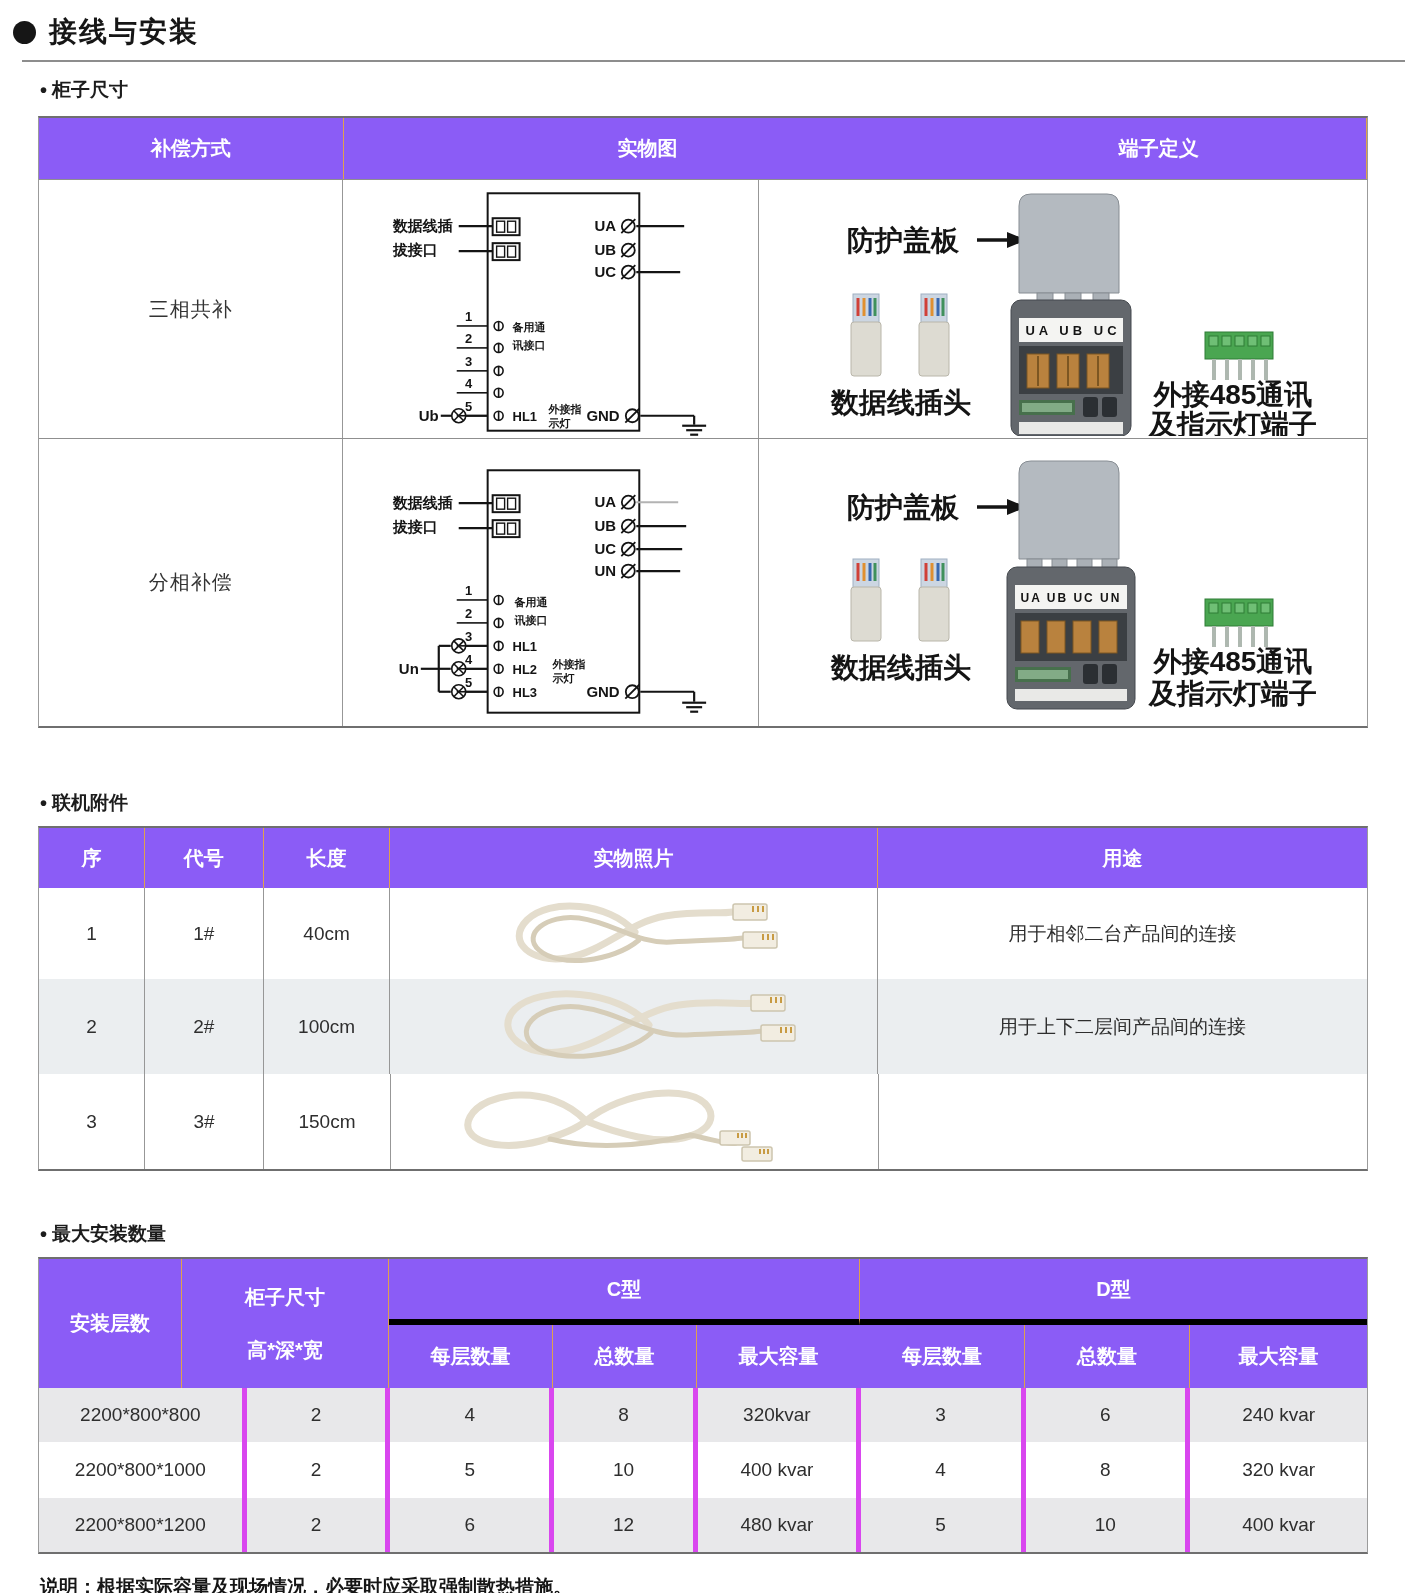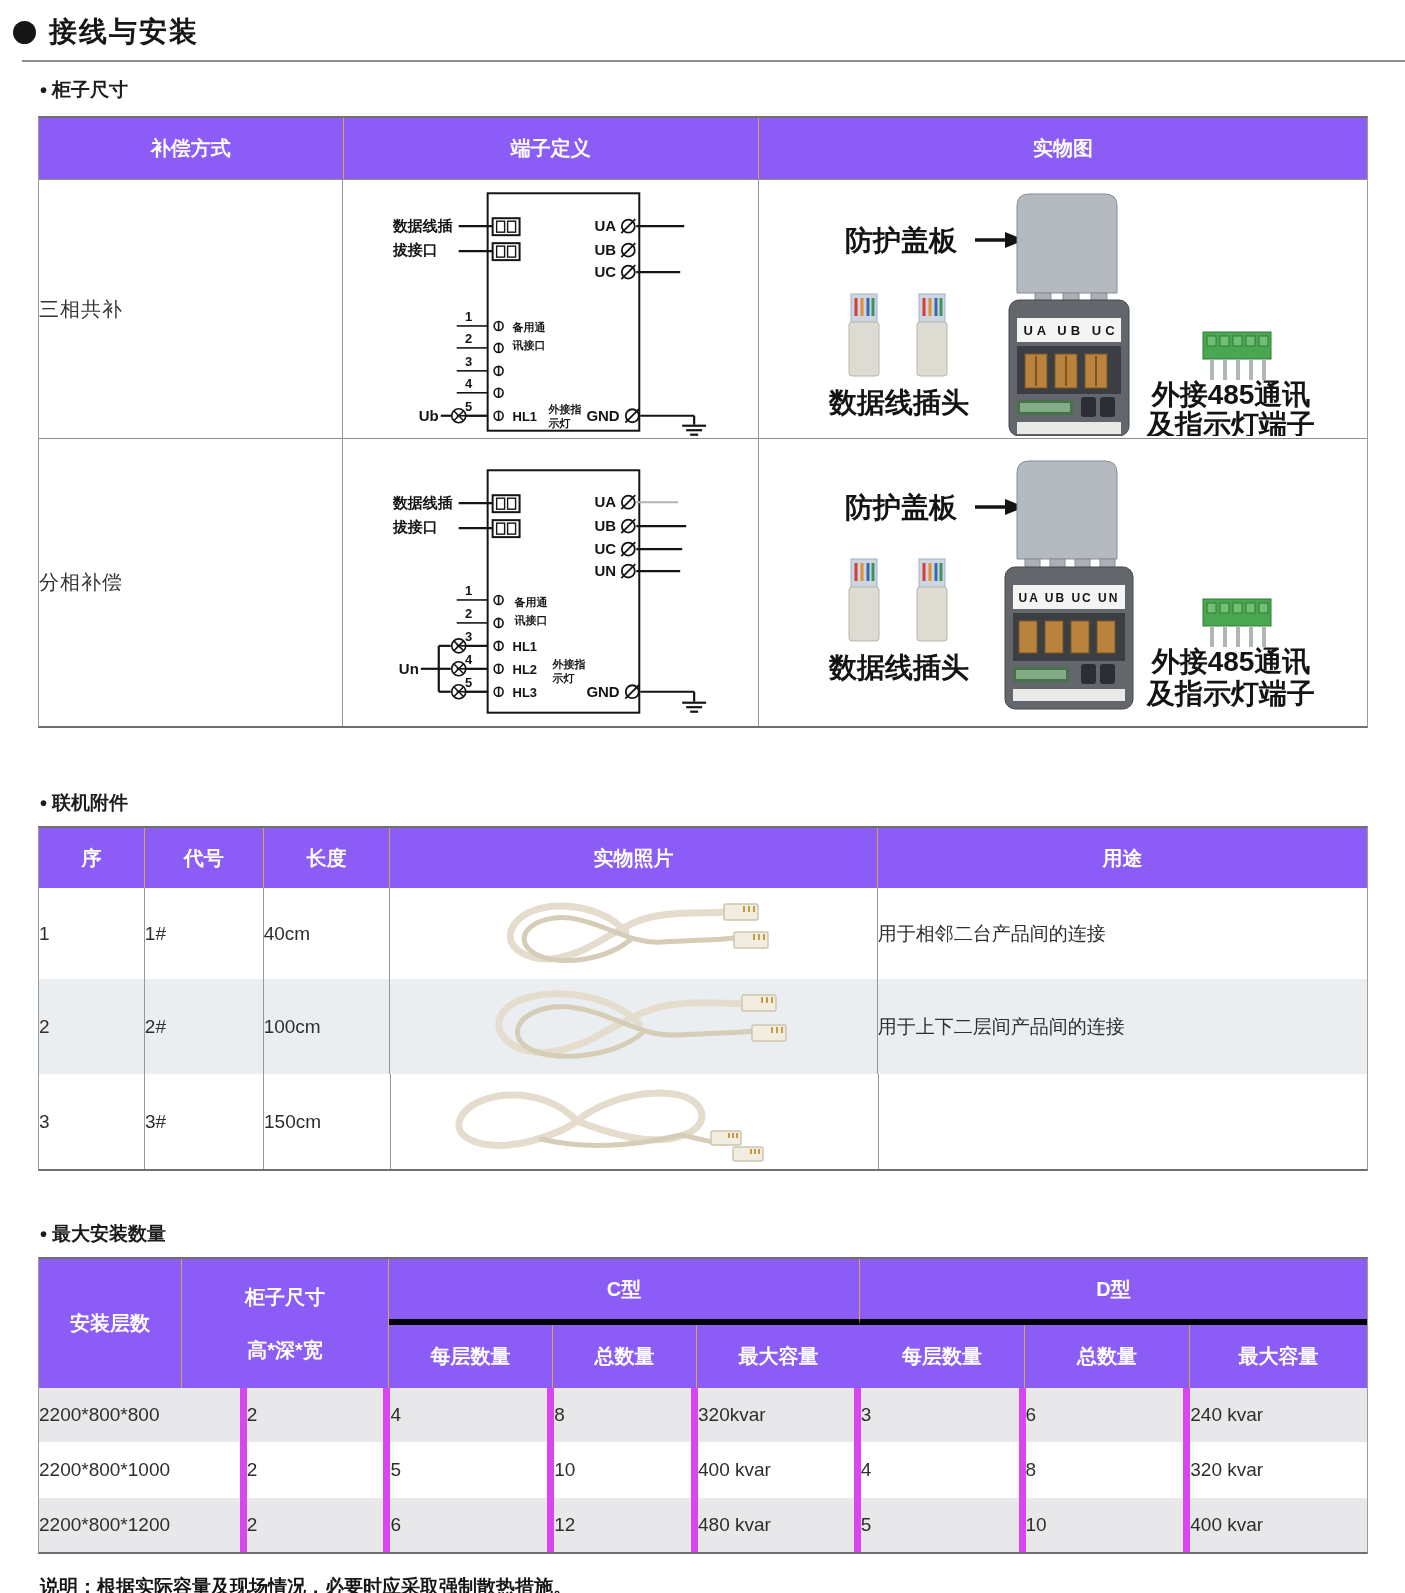--- a/index.html
+++ b/index.html
@@ -8,21 +8,21 @@
   .dot{width:23px;height:23px;border-radius:50%;background:#161616}
   .title{font-size:28px;font-weight:bold;letter-spacing:2px;color:#161616}
   .rule{height:2px;background:#8d8d8d;margin:9px 0 0 22px}
   .sec{display:flex;align-items:center;gap:5px;margin-left:40px;font-size:19px;font-weight:600;color:#1c1c1c}
   .sec .bull{font-size:20px;line-height:1}
   .tbl{margin-left:38px;width:1330px;box-sizing:border-box;border:1px solid #9b9b9b;border-top:2px solid #6f6f6f;border-bottom:2px solid #6f6f6f}
   .hrow{display:flex;background:#8b5cf6}
   .hcell{color:#fff;font-weight:bold;font-size:20px;display:flex;align-items:center;justify-content:center;box-sizing:border-box;border-right:1px solid #DFA14D;text-align:center}
   .hcell.last{border-right:none}
   .brow{display:flex}
-  .bcell{display:flex;align-items:center;box-sizing:border-box;border-right:1px solid #979797;text-align:center}
+  .bcell{display:flex;align-items:center;justify-content:center;box-sizing:border-box;border-right:1px solid #979797;text-align:center}
   .bcell.last{border-right:none}
   
   .t1 .c1{width:305px}.t1 .c2{width:416px}.t1 .c3{width:609px}
   .t1 .hrow{height:61px}
   .t1 .brow{border-top:1px solid #8f8f8f}
   .t1 .r1{height:258px}.t1 .r2{height:287px}
   .mode{font-size:20px;color:#333;letter-spacing:1px}
   
   .t2 .c1{width:106px}.t2 .c2{width:119px}.t2 .c3{width:127px}.t2 .c4{width:488px}.t2 .c5{width:490px}
   .t2 .hrow{height:60px}
@@ -31,21 +31,21 @@
   
   .t3 .hrow{height:129px}
   .t3 .hcol{display:flex;flex-direction:column}
   .t3 .cw1{width:208px}.t3 .cw2{width:144px}
   .t3 .gC{width:471px}.t3 .gD{width:507px}
   .t3 .gtop{height:66px;border-bottom:6px solid #000000}
   .t3 .gsub{display:flex;height:63px}
   .t3 .s1{width:164px}.t3 .s2{width:144px}.t3 .s3{width:163px;border-right:none}
   .t3 .s4{width:165px}.t3 .s5{width:165px}.t3 .s6{width:177px;border-right:none}
   .t3 .sizecell{flex-direction:column;gap:26px}
-  .t3 .brow .bcell{font-size:19px;color:#2e2e2e;border-right:7px solid #d946ef}
+  .t3 .brow .bcell{font-size:19px;color:#2e2e2e;border-right:5px solid #d946ef}
   .t3 .brow .bcell.last{border-right:none}
   .t3 .b1{width:208px}.t3 .b2{width:144px}.t3 .b3{width:164px}.t3 .b4{width:144px}.t3 .b5{width:163px}
   .t3 .b6{width:165px}.t3 .b7{width:165px}.t3 .b8{width:177px}
   .t3 .dr1{height:54px;background:#E8E8EA}.t3 .dr2{height:56px}.t3 .dr3{height:54px;background:#E8E8EA}
   .note{margin:20px 0 0 40px;font-size:19px;font-weight:600;color:#161616}
   
   svg text{font-family:"Liberation Sans",sans-serif;fill:#141414}
   .box{fill:none;stroke:#141414;stroke-width:2}
   .box2{fill:none;stroke:#141414;stroke-width:2}
   .box2t{fill:none;stroke:#141414;stroke-width:1.4}
@@ -78,22 +78,22 @@
   <div class="rule"></div>
 
   <div class="sec" style="margin-top:15px">
     <span class="bull">•</span>
     <span>柜子尺寸</span>
   </div>
 
   <div class="tbl t1" style="margin-top:13px">
     <div class="hrow">
       <div class="hcell c1">补偿方式</div>
+      <div class="hcell c3 last">实物图</div>
       <div class="hcell c2">端子定义</div>
-      <div class="hcell c3 last">实物图</div>
     </div>
 
     <div class="brow r1">
       <div class="bcell c1 mode">三相共补</div>
       <div class="bcell c2">
         <svg width="416" height="256" viewBox="0 0 416 256">
           <rect class="box" x="145" y="12" width="152" height="238"></rect>
           <g>
             <rect class="box2" x="150" y="37" width="27" height="17"></rect>
             <rect class="box2t" x="154" y="40" width="8" height="11"></rect>

